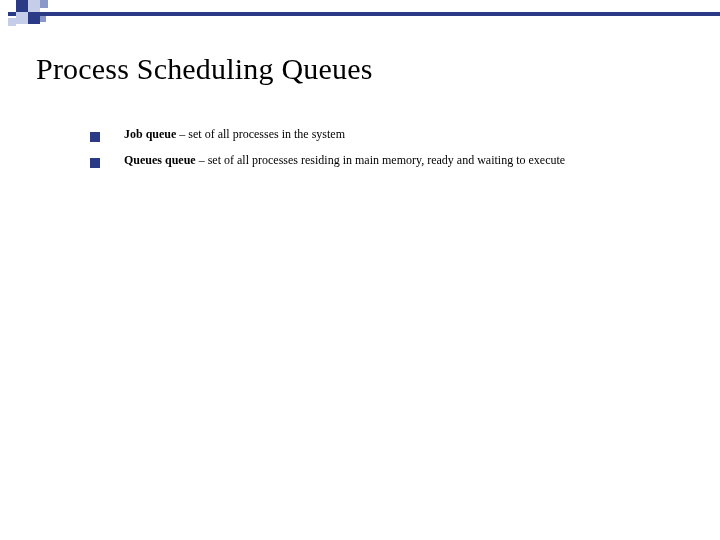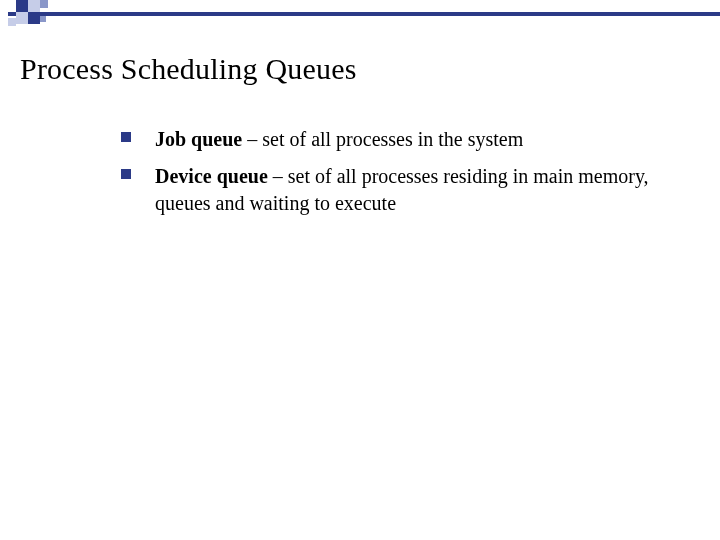--- a/index.html
+++ b/index.html
@@ -31,41 +31,40 @@
     position: absolute;
     background: #2b3a87;
   }
   .deco .sq.light { background: #c6cde8; }
   .deco .sq.mid   { background: #8a97c9; }
   .deco .sq.white { background: #ffffff; }
 
   .title {
     position: absolute;
     top: 52px;
-    left: 20px;
+    left: 36px;
     font-size: 30px;
     font-weight: 400;
     letter-spacing: 0.2px;
   }
   .content {
     position: absolute;
     top: 126px;
     left: 90px;
     right: 60px;
   }
   ul.bullets {
     list-style: none;
   }
   ul.bullets > li {
     position: relative;
     padding-left: 34px;
     margin-bottom: 10px;
-    font-size: 20px;
+    font-size: 12px;
     line-height: 1.35;
-    margin-left: 31px;
   }
   ul.bullets > li::before {
     content: "";
     position: absolute;
     left: 0;
     top: 6px;
     width: 10px;
     height: 10px;
     background: #2b3a87;
   }
@@ -92,18 +91,18 @@
   </div>
 
   <h1 class="title">Process Scheduling Queues</h1>
 
   <div class="content">
     <ul class="bullets">
       <li>
         <span class="bold-term">Job queue</span><span> – set of all processes in the system</span>
       </li>
       <li>
-        <span class="bold-term">Device queue</span><span> – set of all processes residing in main memory, queues and waiting to execute</span>
+        <span class="bold-term">Queues queue</span><span> – set of all processes residing in main memory, ready and waiting to execute</span>
       </li>
     </ul>
   </div>
 
 </div>
 
 </body></html>

